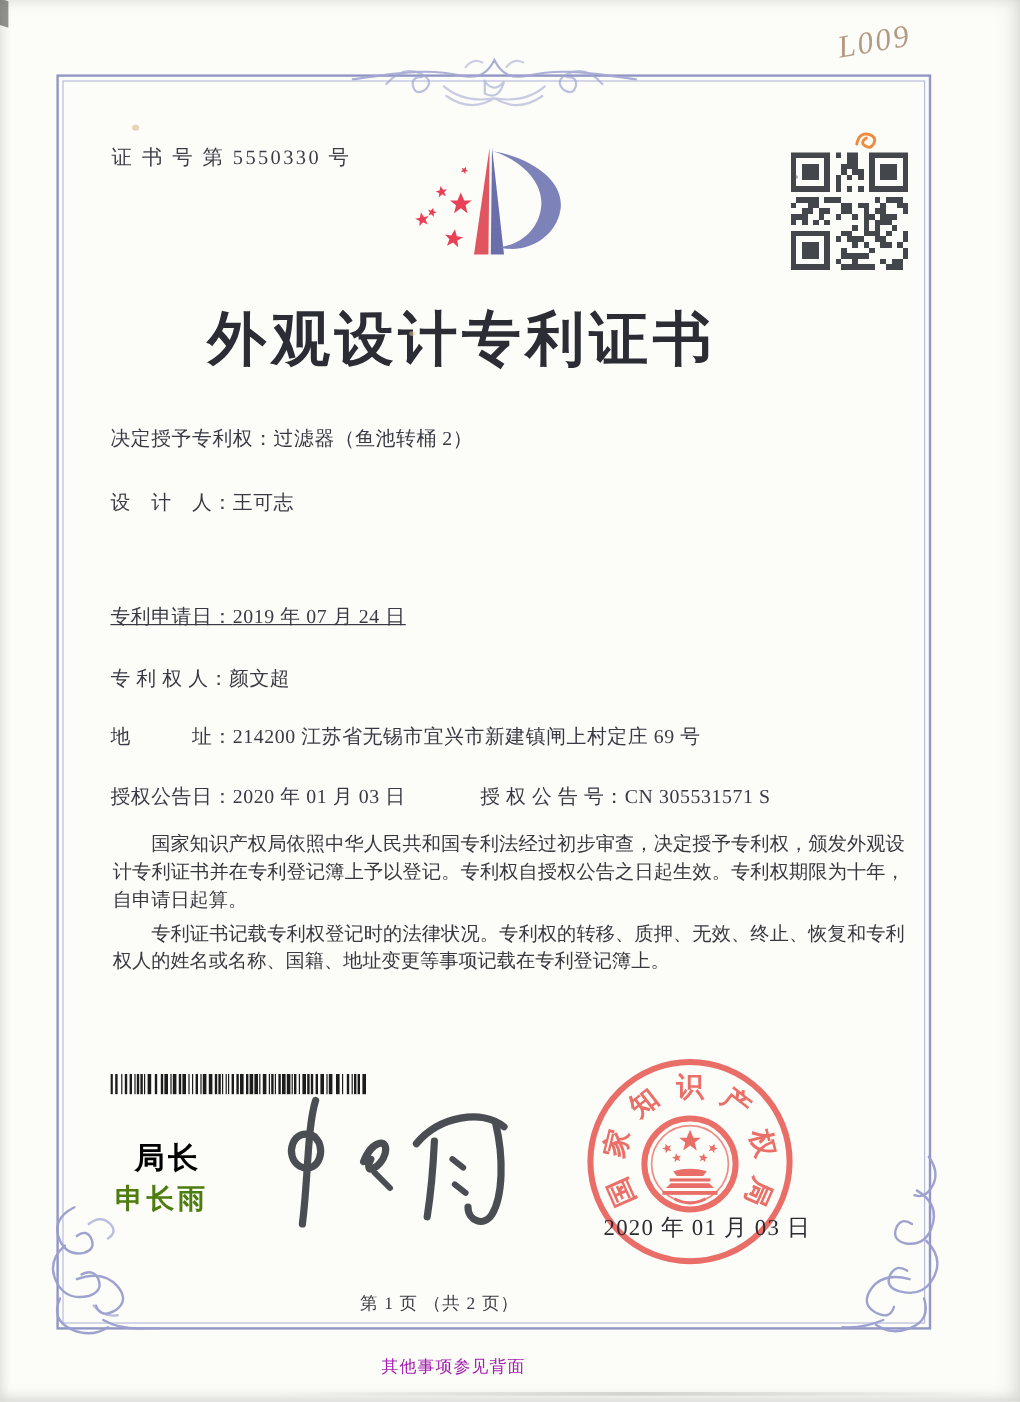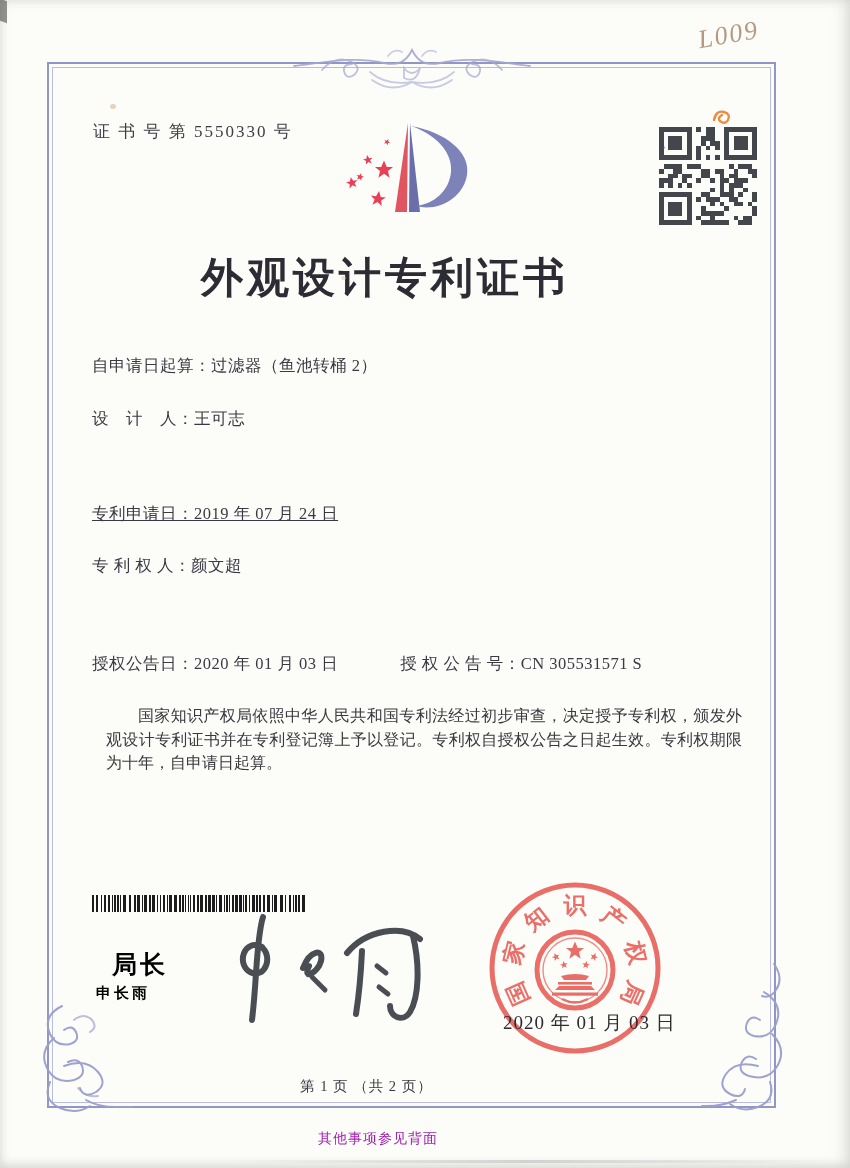--- a/index.html
+++ b/index.html
@@ -16,29 +16,29 @@
   .frame{
     left:47px;top:62px;width:729px;height:1046px;
     border:2px solid #9296c5;
     box-sizing:border-box;
   }
   .frame-inner{
     position:absolute;left:3px;top:3px;right:3px;bottom:3px;
     border:1px solid #b9bcdc;
   }
   .cert-no{left:93px;top:120px;font-size:17px;letter-spacing:2px;color:#3d3d46;}
-  .title{left:0;top:250px;width:770px;text-align:center;font-size:42px;font-weight:bold;letter-spacing:4px;color:#2c2c35;}
+  .title{left:0;top:250px;width:770px;text-align:center;font-size:49px;font-weight:bold;letter-spacing:4px;color:#2c2c35;}
   .field-row{left:92px;font-size:16.5px;color:#3a3a44;white-space:nowrap;}
   .field-label{letter-spacing:.5px;}
   .field-value{letter-spacing:.5px;margin-top:19px;}
   .grant-no{margin-left:62px;}
   .body-text{left:90px;top:688px;width:668px;font-size:16px;line-height:23.6px;text-align:justify;color:#38383f;}
-  .body-text p{margin:16px;text-indent:2em;}
+  .body-text p{margin:4px;text-indent:2em;}
   .officer-title{left:112px;top:948px;font-size:25px;font-weight:bold;letter-spacing:3px;color:#000000;}
-  .officer-name{left:96px;top:984px;font-size:15px;font-weight:bold;letter-spacing:3px;color:#000000;}
+  .officer-name{left:96px;top:984px;font-size:23px;font-weight:bold;letter-spacing:3px;color:#4d7c0f;}
   .seal-date{left:503px;top:1010px;font-size:19px;letter-spacing:1px;color:#2b2b31;z-index:6;}
   .page-number{left:300px;top:1077px;font-size:14.5px;letter-spacing:1px;color:#3a3a42;}
   .back-note{left:318px;top:1130px;font-size:14px;letter-spacing:1px;color:#a21caf;}
   .note{left:698px;top:20px;font-size:26px;color:#b49a82;transform:rotate(-10deg);font-style:italic;letter-spacing:2px;}
   .qr{left:659px;top:127px;width:98px;height:98px;}
   .qr svg{width:100%;height:100%;}
   .qr-fill{fill:#43474b;}
   .barcode{left:92px;top:895px;width:216px;height:17px;}
   .logo{left:335px;top:112px;}
   .seal{left:487px;top:880px;width:176px;height:176px;z-index:5;opacity:.92;mix-blend-mode:multiply;}
@@ -245,37 +245,41 @@
     </svg>
   </div>
 
   <svg class="abs" style="left:710px;top:106px;" width="22" height="20" viewBox="0 0 22 20">
     <path d="M4,14 q2,-10 10,-8 q7,2 4,8 q-3,5 -8,1 q-3,-3 2,-6" fill="none" stroke="#ef8a3e" stroke-width="2.4" stroke-linecap="round"></path>
   </svg>
 
   <div class="abs title">外观设计专利证书</div>
 
   <div class="abs field-row" style="top:355px;">
-    <span class="field-label">自申请日起算：</span><span class="field-value">过滤器（鱼池转桶 2）</span>
+    <span class="field-label">决定授予专利权：</span><span class="field-value">过滤器（鱼池转桶 2）</span>
   </div>
   <div class="abs field-row" style="top:408px;">
     <span class="field-label">设　计　人：</span><span class="field-value">王可志</span>
   </div>
   <div class="abs field-row" style="top:503px;text-decoration:underline;">
     <span class="field-label">专利申请日：</span><span class="field-value">2019 年 07 月 24 日</span>
   </div>
   <div class="abs field-row" style="top:555px;">
     <span class="field-label">专 利 权 人：</span><span class="field-value">颜文超</span>
   </div>
+  <div class="abs field-row" style="top:603px;">
+    <span class="field-label">地　　　址：</span><span class="field-value">214200 江苏省无锡市宜兴市新建镇闸上村定庄 69 号</span>
+  </div>
   <div class="abs field-row" style="top:653px;text-align:right;">
     <span class="field-label">授权公告日：</span><span class="field-value">2020 年 01 月 03 日</span><span class="grant-no"><span class="field-label">授 权 公 告 号：</span><span class="field-value">CN 305531571 S</span></span>
   </div>
 
   <div class="abs body-text">
     <p>国家知识产权局依照中华人民共和国专利法经过初步审查，决定授予专利权，颁发外观设计专利证书并在专利登记簿上予以登记。专利权自授权公告之日起生效。专利权期限为十年，自申请日起算。</p>
+    <p>专利证书记载专利权登记时的法律状况。专利权的转移、质押、无效、终止、恢复和专利权人的姓名或名称、国籍、地址变更等事项记载在专利登记簿上。</p>
   </div>
 
   <div class="abs barcode">
     <svg width="216" height="17" viewBox="0 0 216 17">
         <g id="barcode-bars" fill="#1c1c1c">
           <rect x="0" y="0" width="2" height="17"></rect>
           <rect x="4" y="0" width="2" height="17"></rect>
           <rect x="9" y="0" width="1" height="17"></rect>
           <rect x="12" y="0" width="2" height="17"></rect>
           <rect x="16" y="0" width="2" height="17"></rect>

